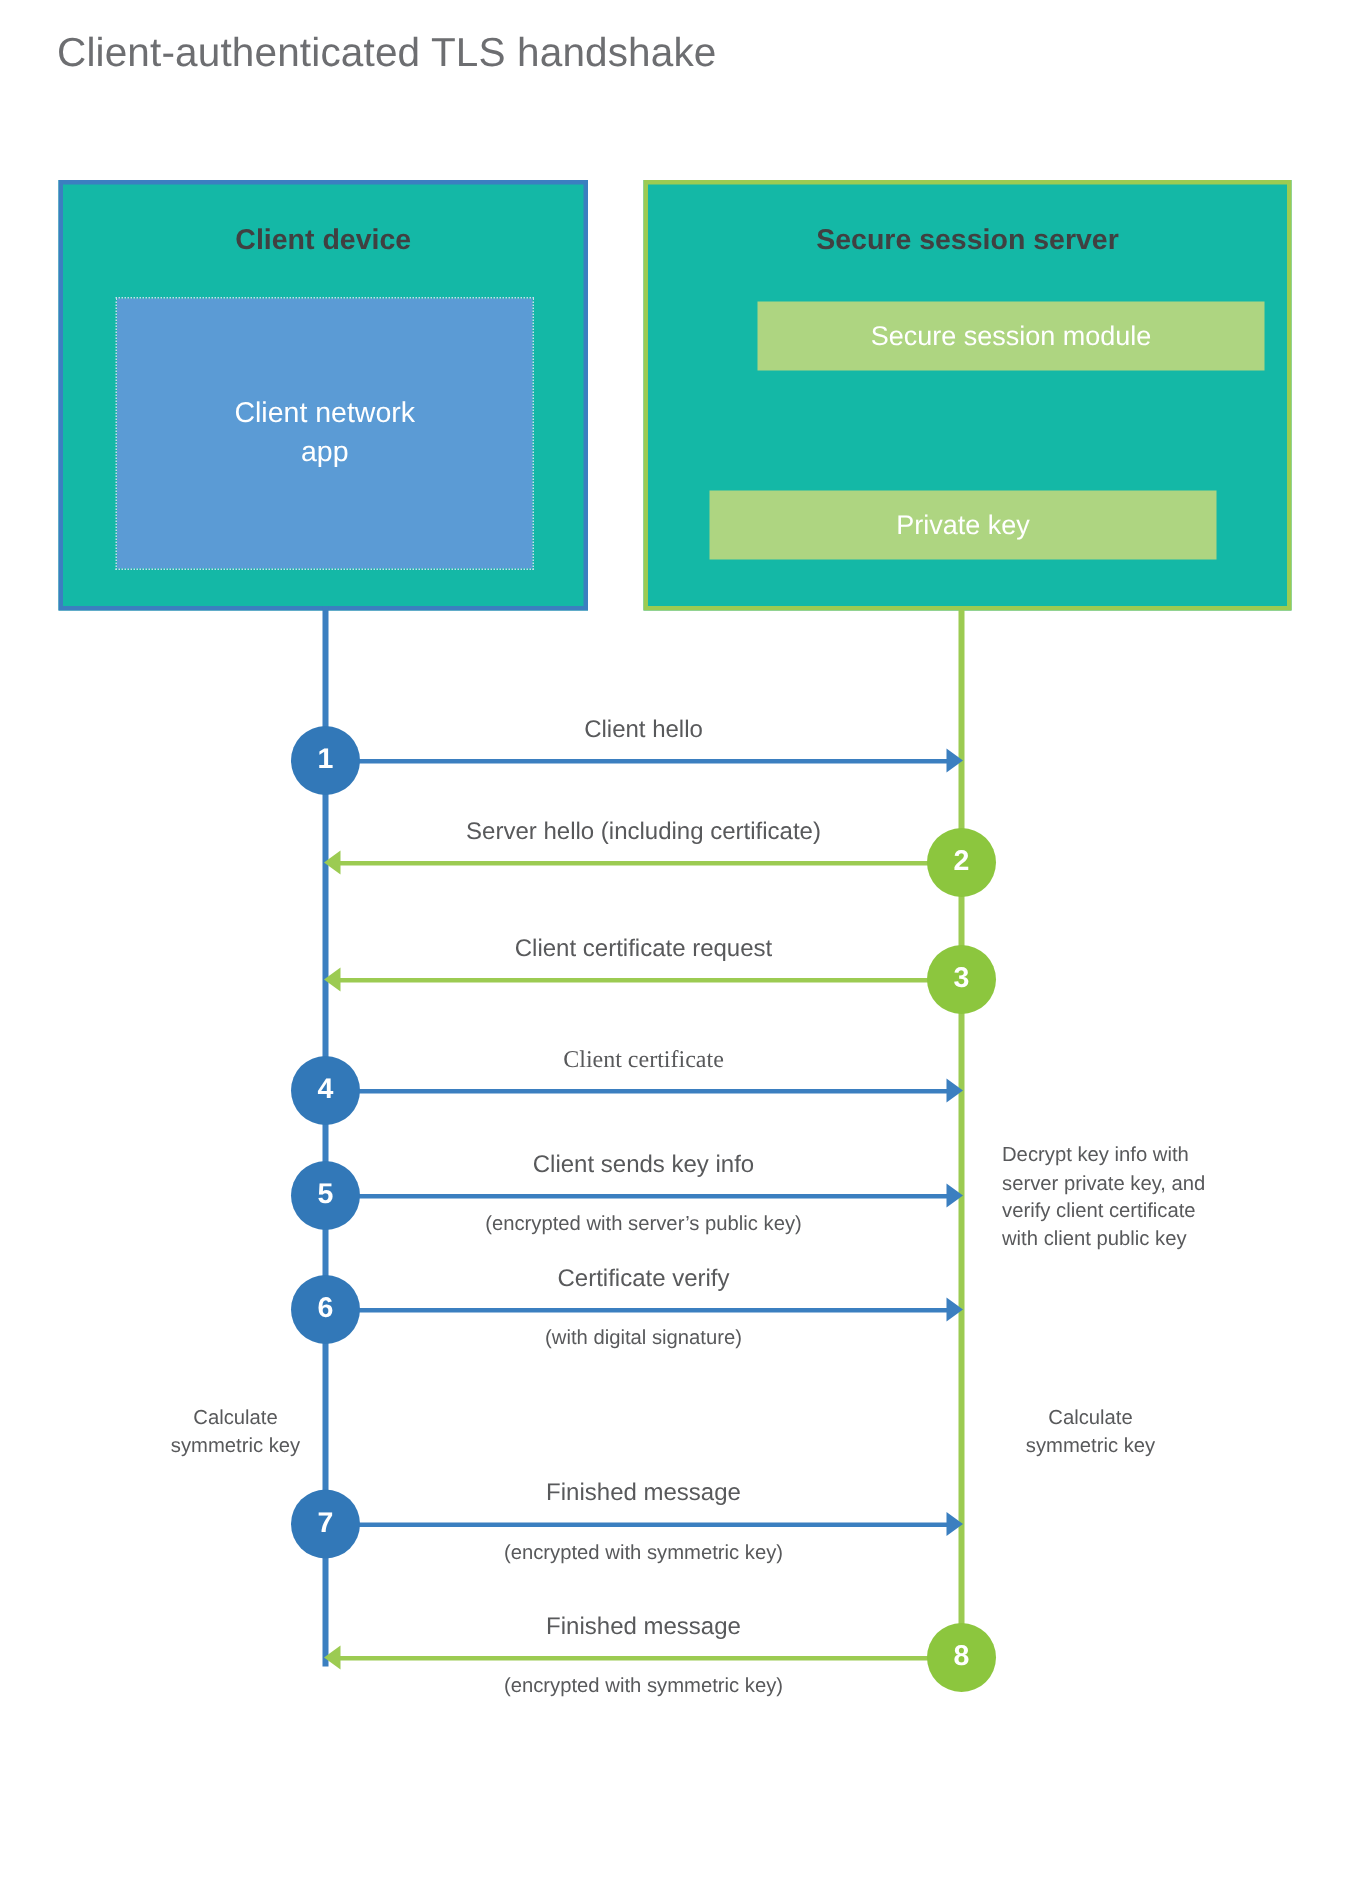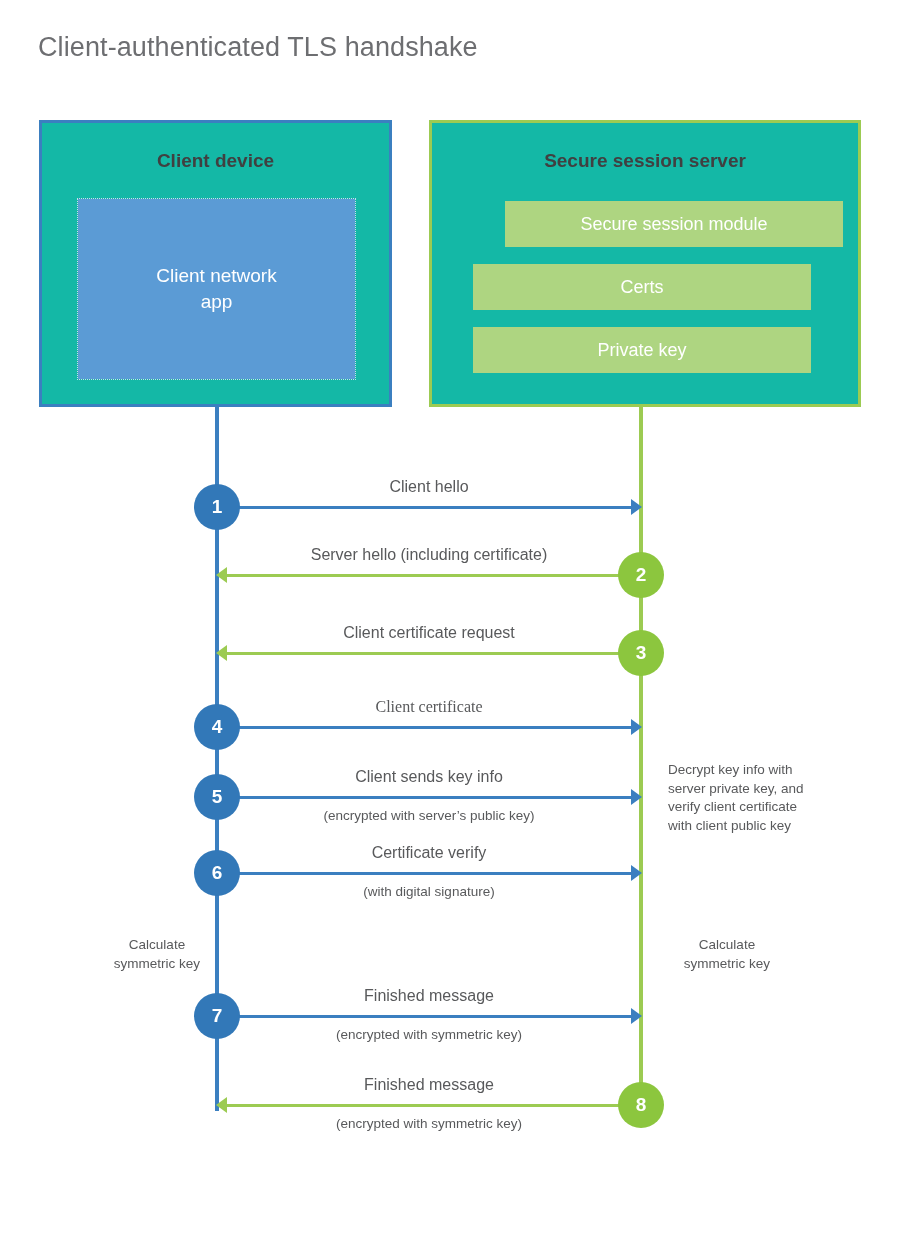--- a/index.html
+++ b/index.html
@@ -12,21 +12,21 @@
     height: 1256px;
     position: relative;
     font-family: "Liberation Sans", sans-serif;
     color: #58595b;
     overflow: hidden;
   }
 
   #page-title {
     position: absolute;
     left: 38px;
-    top: 32px;
+    top: 20px;
     font-size: 27px;
     font-weight: 300;
     letter-spacing: 0.1px;
     color: #6d6e71;
     white-space: nowrap;
   }
 
   
   .entity-box {
     position: absolute;
@@ -184,21 +184,20 @@
     <span>
       <span>Client network</span><br>
       <span>app</span>
     </span>
   </div>
 </div>
 
 <div class="entity-box" id="server-box">
   <div class="entity-title">Secure session server</div>
   <div class="server-module m0">Secure session module</div>
-  <div class="server-module m1">Certs</div>
   <div class="server-module m2">Private key</div>
 </div>
 
 <div class="lifeline" id="client-lifeline"></div>
 <div class="lifeline" id="server-lifeline"></div>
 
 <div id="messages-layer">
     <div class="msg">
       <div class="msg-line" style="left: 219px; width: 414px; top: 506px; background: rgb(59, 127, 192);"></div>
       <div class="msg-head" style="top: 499px; left: 631px; border-left: 11px solid rgb(59, 127, 192);"></div>

